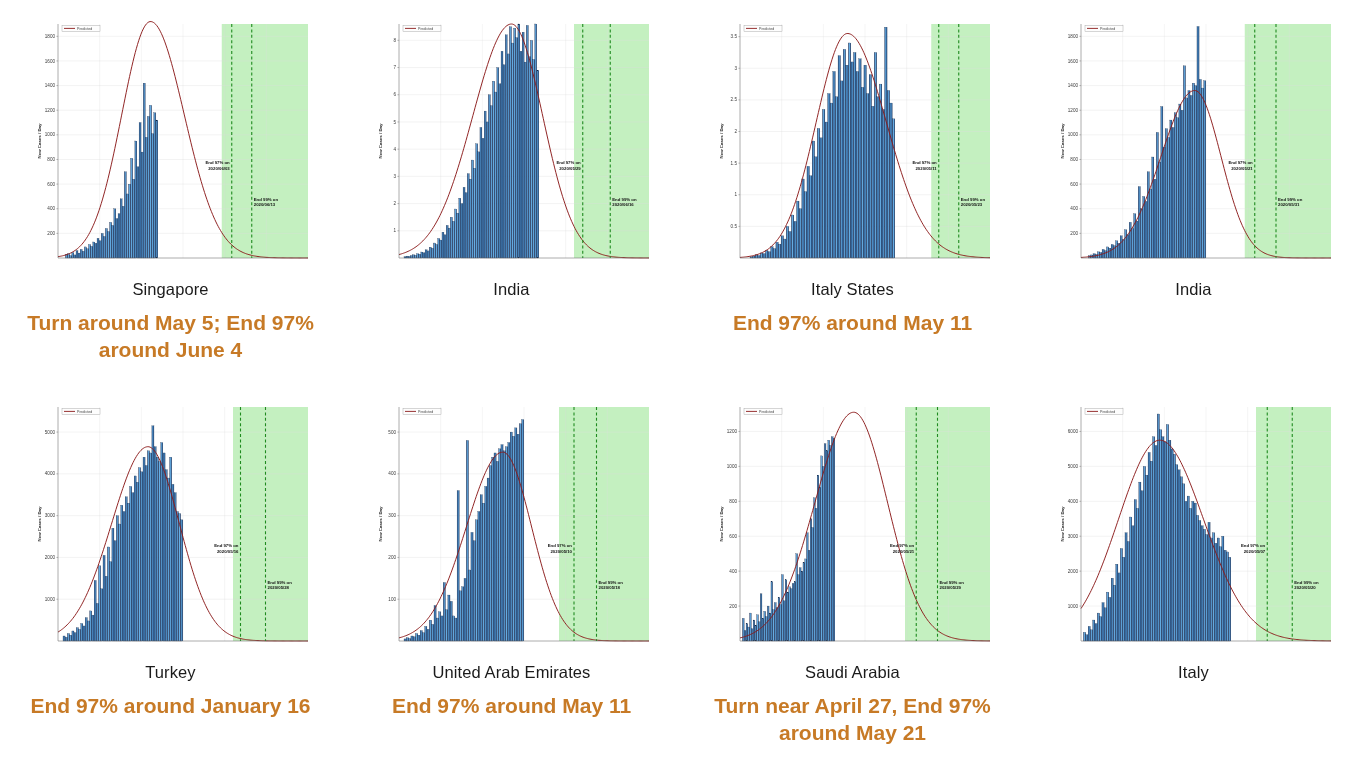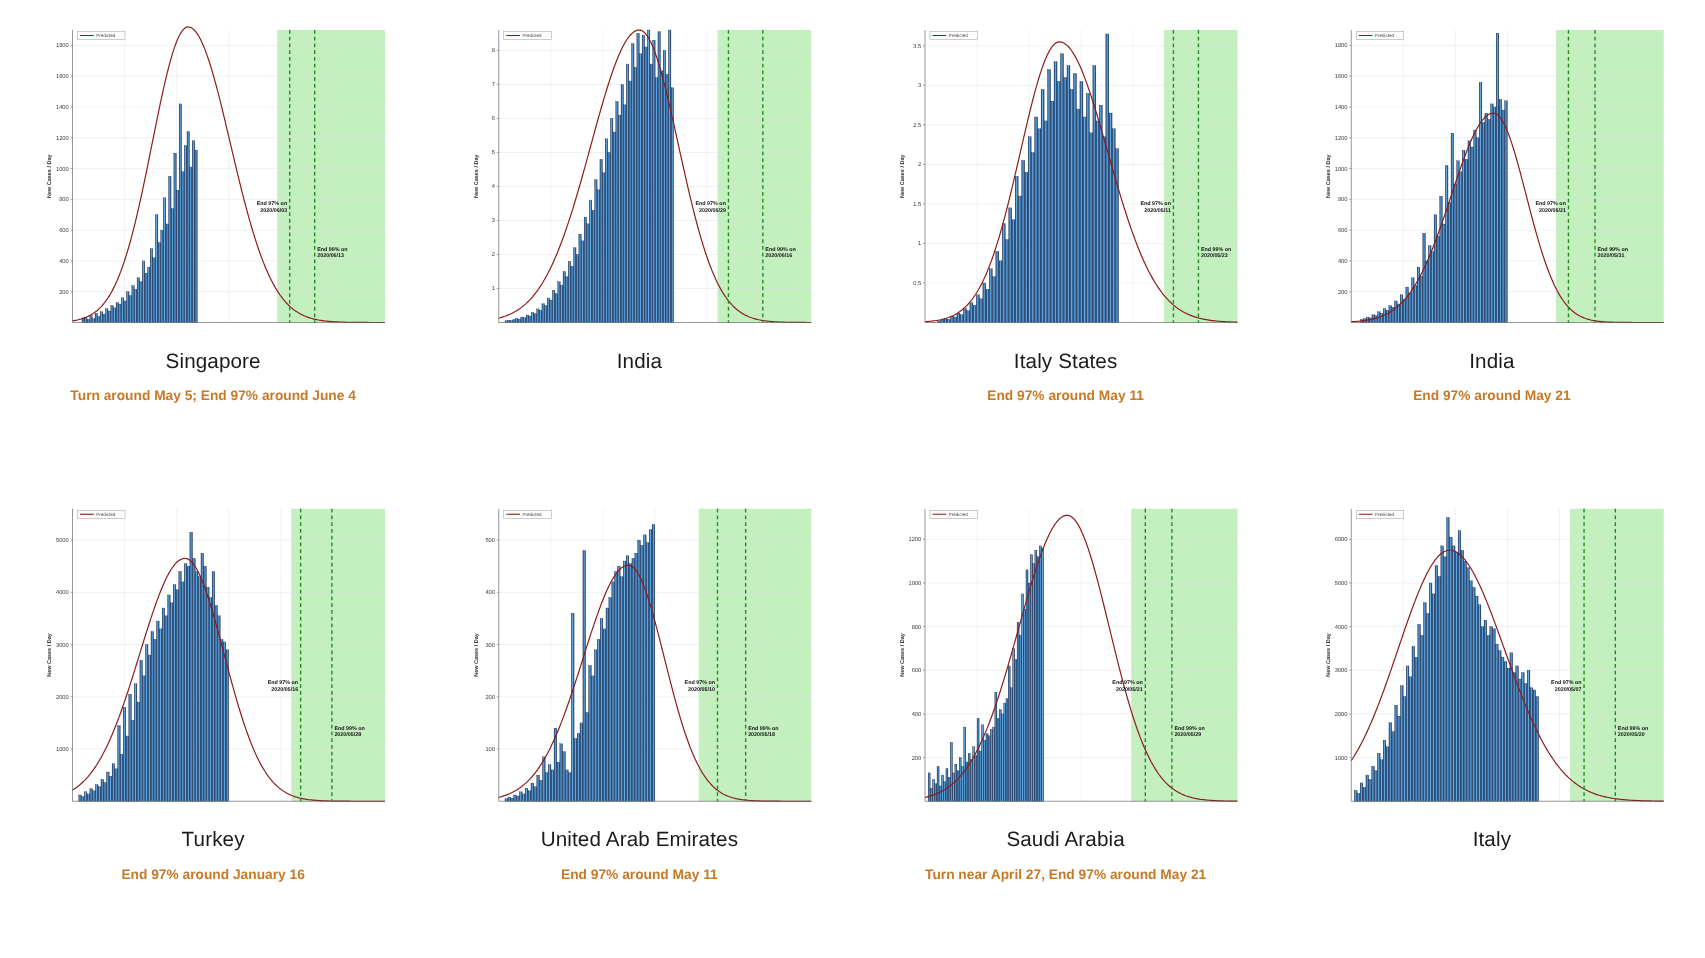--- a/index.html
+++ b/index.html
@@ -34,21 +34,21 @@
     margin-top: 12px;
     font-size: 16.5px;
     color: #1b1b1b;
     font-weight: 400;
     letter-spacing: .1px;
     text-align: center;
     line-height: 1.15;
   }
   .caption {
     margin-top: 11px;
-    font-size: 11px;
+    font-size: 21px;
     font-weight: bold;
     color: #c77a26;
     text-align: center;
     line-height: 1.28;
     width: 305px;
   }
   .axis-title {
     font-size: 4.4px;
     fill: #2b2b2b;
     font-family: "Liberation Sans", sans-serif;
@@ -513,21 +513,20 @@
           <text x="227" y="182.67" text-anchor="start" class="ann">End 99% on</text>
           <text x="227" y="187.86999999999998" text-anchor="start" class="ann">2020/05/31</text>
           <path d="M30,6 L30,240 L280,240" fill="none" stroke="#666" stroke-width="0.55"></path>
           <text class="axis-title" transform="translate(13,123) rotate(-90)" text-anchor="middle">New Cases / Day</text>
           <rect x="34" y="7.2" width="38" height="6.5" class="legend-box"></rect>
           <line x1="36" x2="47" y1="10.4" y2="10.4" stroke="#8b1a1a" stroke-width="0.9"></line>
           <text x="49" y="11.6" class="legend-txt">Predicted</text>
         </svg>
       </div>
       <div class="country">India</div>
-      <div class="caption">End 97% around May 21</div>
     </div>
     <div class="cell">
       <div class="plot-wrap">
         <svg viewBox="0 0 286 250" width="286" height="250" class="plot-svg">
           <defs>
             <linearGradient id="barGrad4" x1="0" y1="0" x2="1" y2="0">
               <stop offset="0%" stop-color="#0f2f63"></stop>
               <stop offset="45%" stop-color="#66aee4"></stop>
               <stop offset="100%" stop-color="#0f2f63"></stop>
             </linearGradient>

